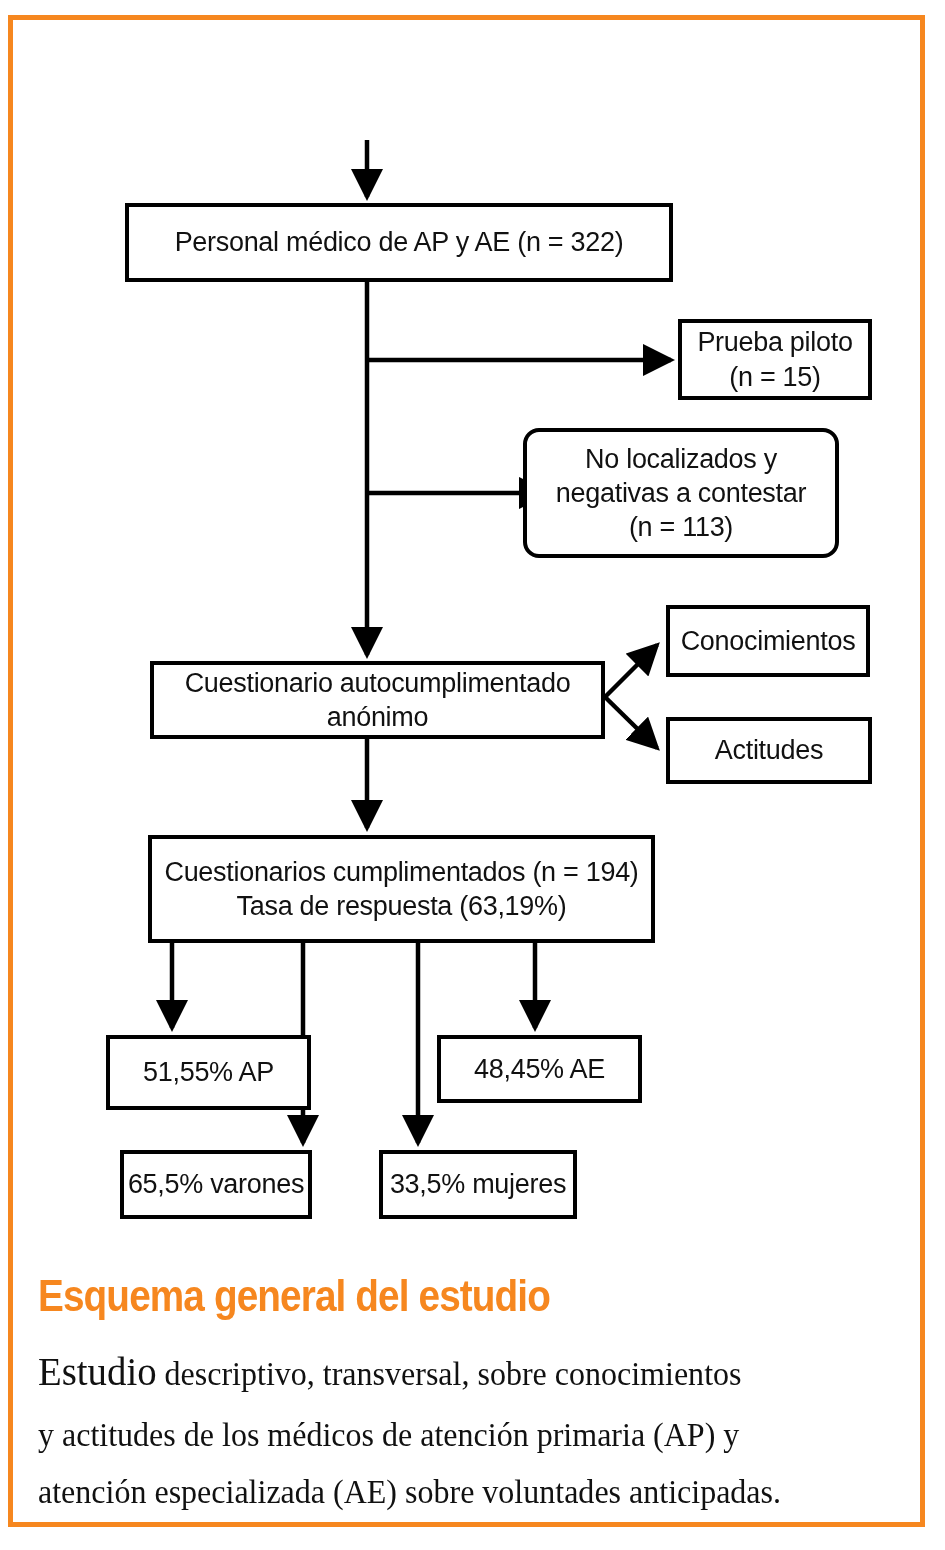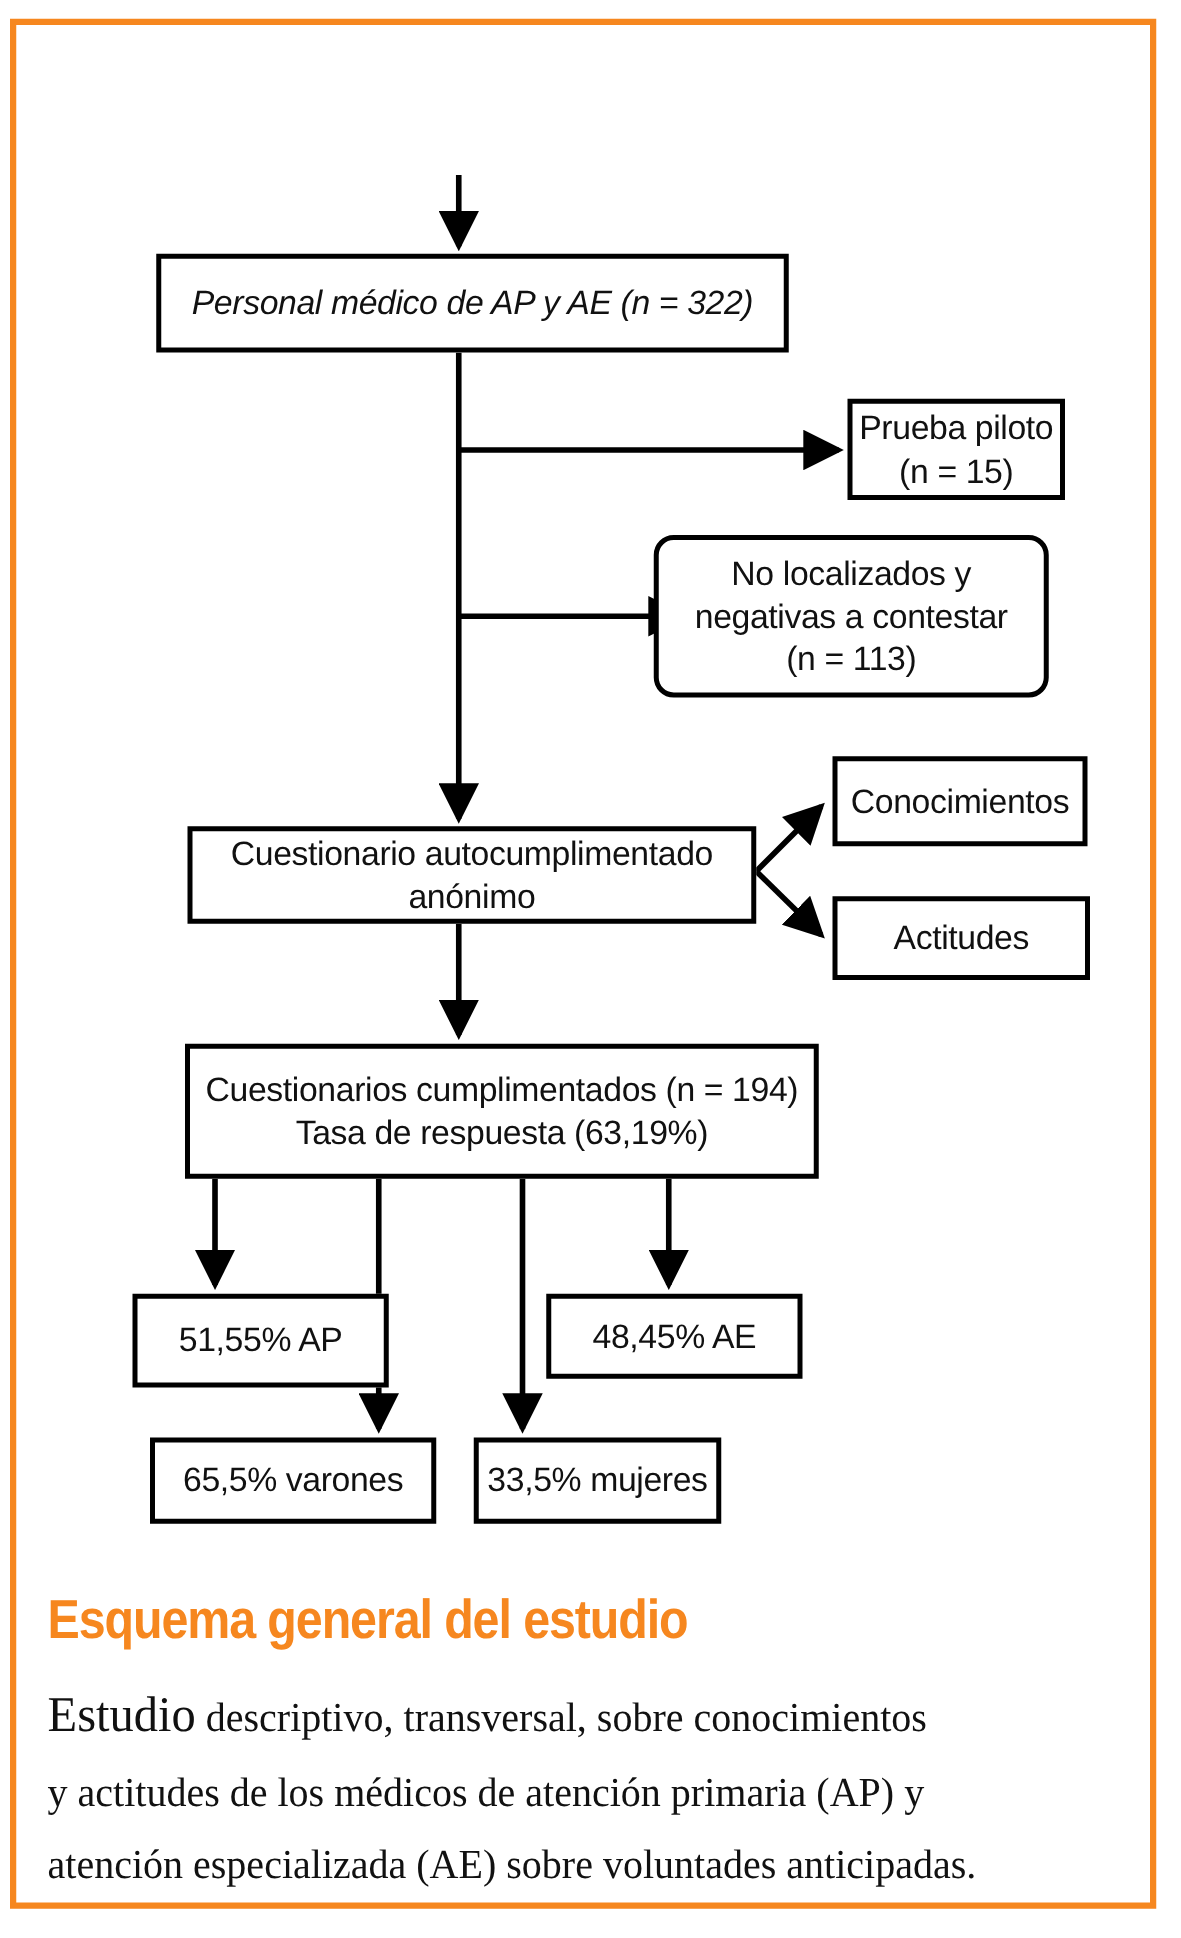--- a/index.html
+++ b/index.html
@@ -27,30 +27,30 @@
     background:#fff;
     display:flex;align-items:center;justify-content:center;
     text-align:center;
     color:#111;
     font-size:27px;
     letter-spacing:-0.3px;
     line-height:1.26;
     white-space:pre-line;
   }
   .b-diseno        {left:125px;top:62px;  width:502px;height:78px;}
-  .b-personal      {left:125px;top:203px; width:506px;height:79px;font-style:italic;}
-  .b-prueba        {left:678px;top:319px; width:174px;height:81px;}
+  .b-personal      {left:125px;top:203px; width:548px;height:79px;}
+  .b-prueba        {left:678px;top:319px; width:194px;height:81px;}
   .b-nolocal       {left:523px;top:428px; width:316px;height:130px;border-radius:16px;}
   .b-cuestionario  {left:150px;top:661px; width:455px;height:78px;}
   .b-conocimientos {left:666px;top:605px; width:204px;height:72px;}
   .b-actitudes     {left:666px;top:717px; width:206px;height:67px;}
   .b-cumplimentados{left:120px;top:835px; width:507px;height:108px;margin-left:28px;}
   .b-ap            {left:84px; top:1035px;width:205px;height:75px;margin-left:22px;}
   .b-ae            {left:437px;top:1035px;width:205px;height:68px;}
-  .b-varones       {left:120px;top:1150px;width:229px;height:69px;}
+  .b-varones       {left:120px;top:1150px;width:192px;height:69px;}
   .b-mujeres       {left:379px;top:1150px;width:198px;height:69px;}
   .caption-heading{
     position:absolute;
     left:38px;top:1272px;
     font-size:44px;
     font-weight:bold;
     letter-spacing:-1px;
     line-height:1.1;
     color:#F6871F;
     transform:scaleX(0.88);

